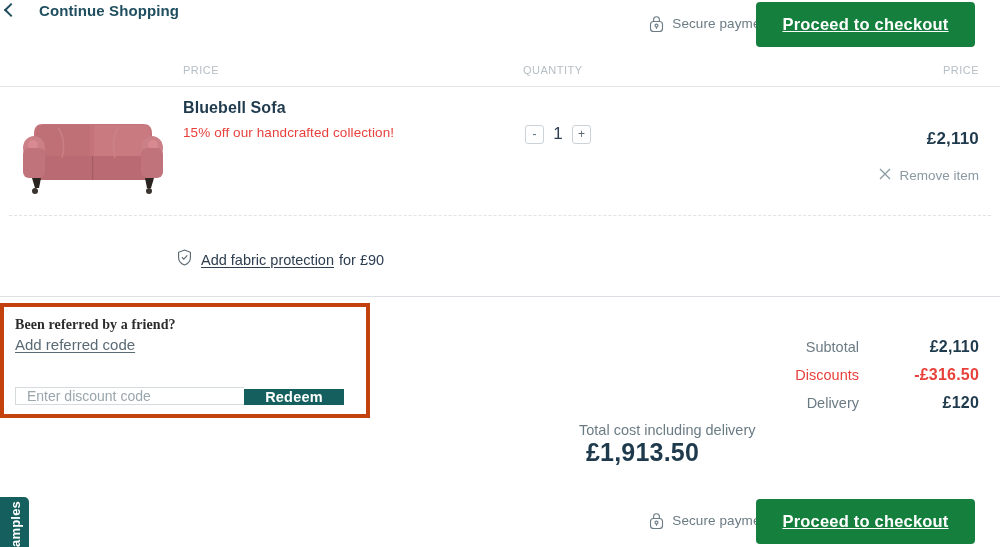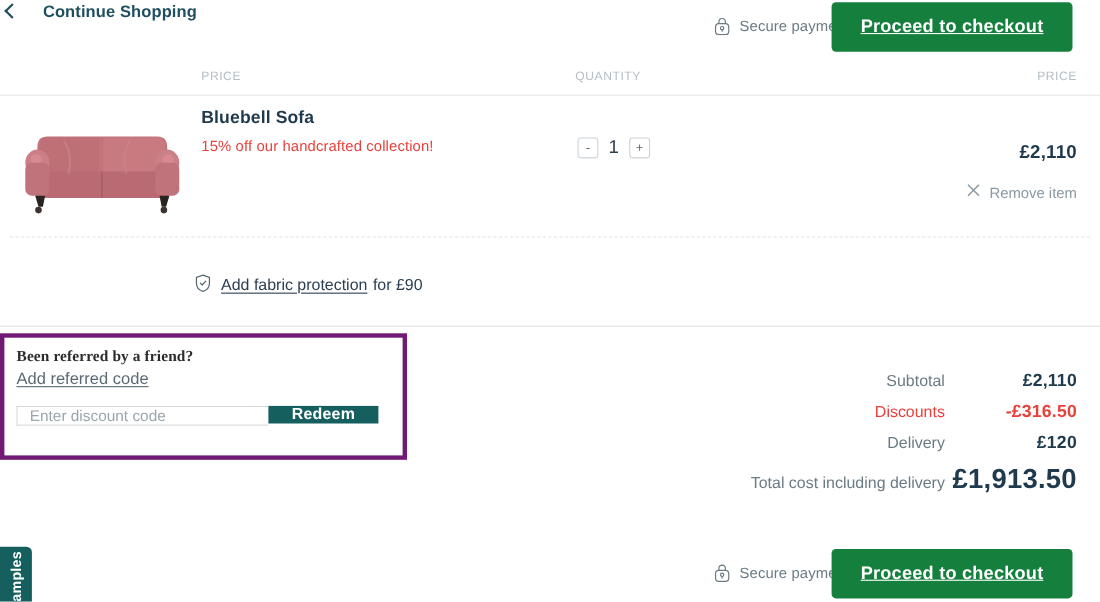--- a/index.html
+++ b/index.html
@@ -241,21 +241,21 @@
     margin-left: -4px;
   }
 
   
   .annotation-box {
     position: absolute;
     left: 0;
     top: 303px;
     width: 370px;
     height: 115px;
-    border: 4px solid #701a75;
+    border: 4px solid #c2410c;
     background: #ffffff;
   }
 
   .discount-area { position: absolute; left: 11px; top: 10px; }
 
   .referred-heading {
     font-family: "Liberation Serif", serif;
     font-size: 14px;
     font-weight: bold;
     color: #2c2c2c;
@@ -269,21 +269,21 @@
     text-decoration: underline;
     text-underline-offset: 2px;
     cursor: pointer;
   }
 
   .discount-form {
     position: absolute;
     left: 11px;
     top: 62px;
     display: flex;
-    align-items: flex-start;
+    align-items: flex-end;
     width: 329px;
     height: 36px;
   }
   .discount-input {
     flex: 1;
     border: 1px solid #d5dadd;
     border-right: none;
     background: #ffffff;
     font-family: "Liberation Sans", sans-serif;
     font-size: 14px;
@@ -320,21 +320,21 @@
   .total-value {
     font-size: 16px;
     font-weight: bold;
     color: #1f3a4d;
     min-width: 120px;
     text-align: right;
     letter-spacing: 0.2px;
   }
   .total-row.discount .total-label { color: #e8413c; }
   .total-row.discount .total-value { color: #e8413c; }
-  .total-row.grand { margin-top: 2px; }
+  .total-row.grand { margin-top: 2px; flex-direction: column; }
   .total-row.grand .total-label { font-size: 14.5px; color: #6b7b84; }
   .total-row.grand .total-value {
     font-size: 25px;
     font-weight: bold;
     color: #1f3a4d;
     letter-spacing: 0.2px;
   }
 
   
   .bottombar .secure-payment { position: absolute; right: 228px; top: 512px; }

